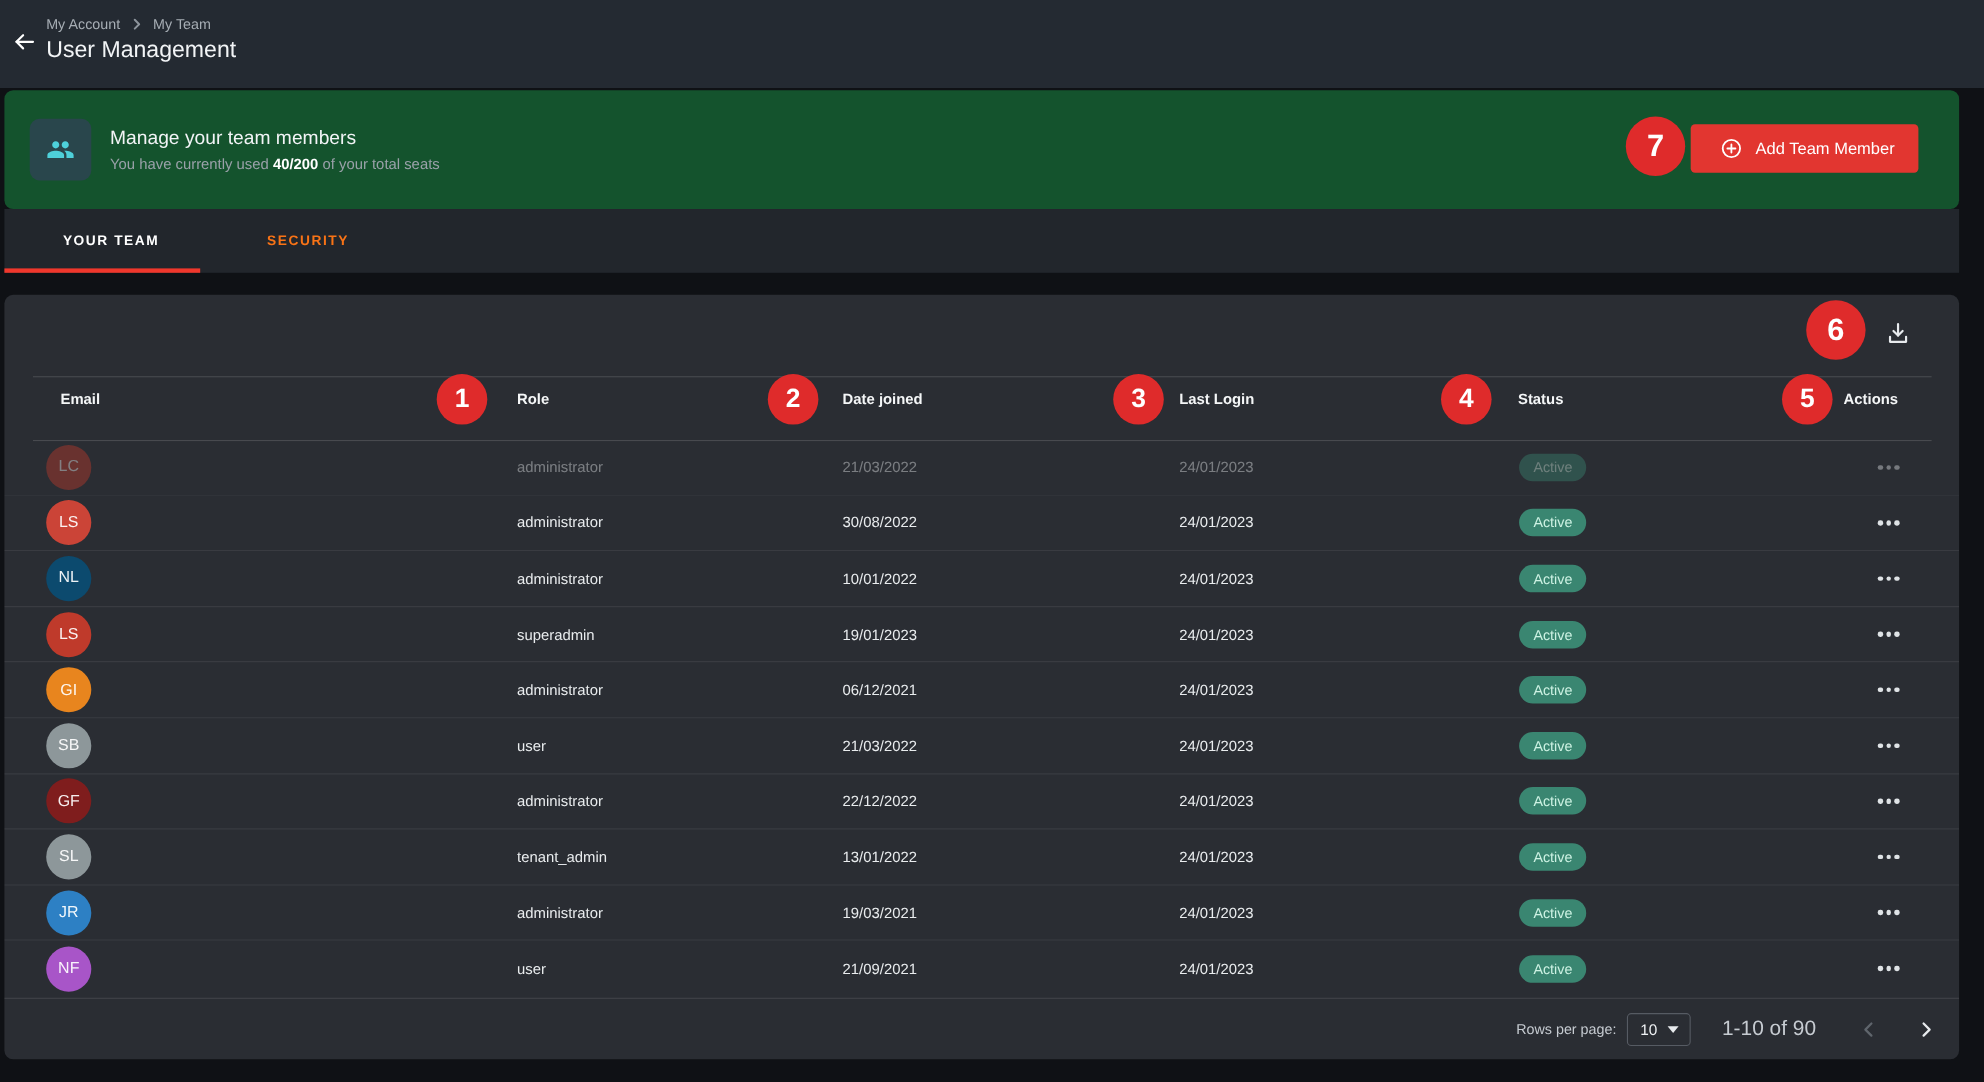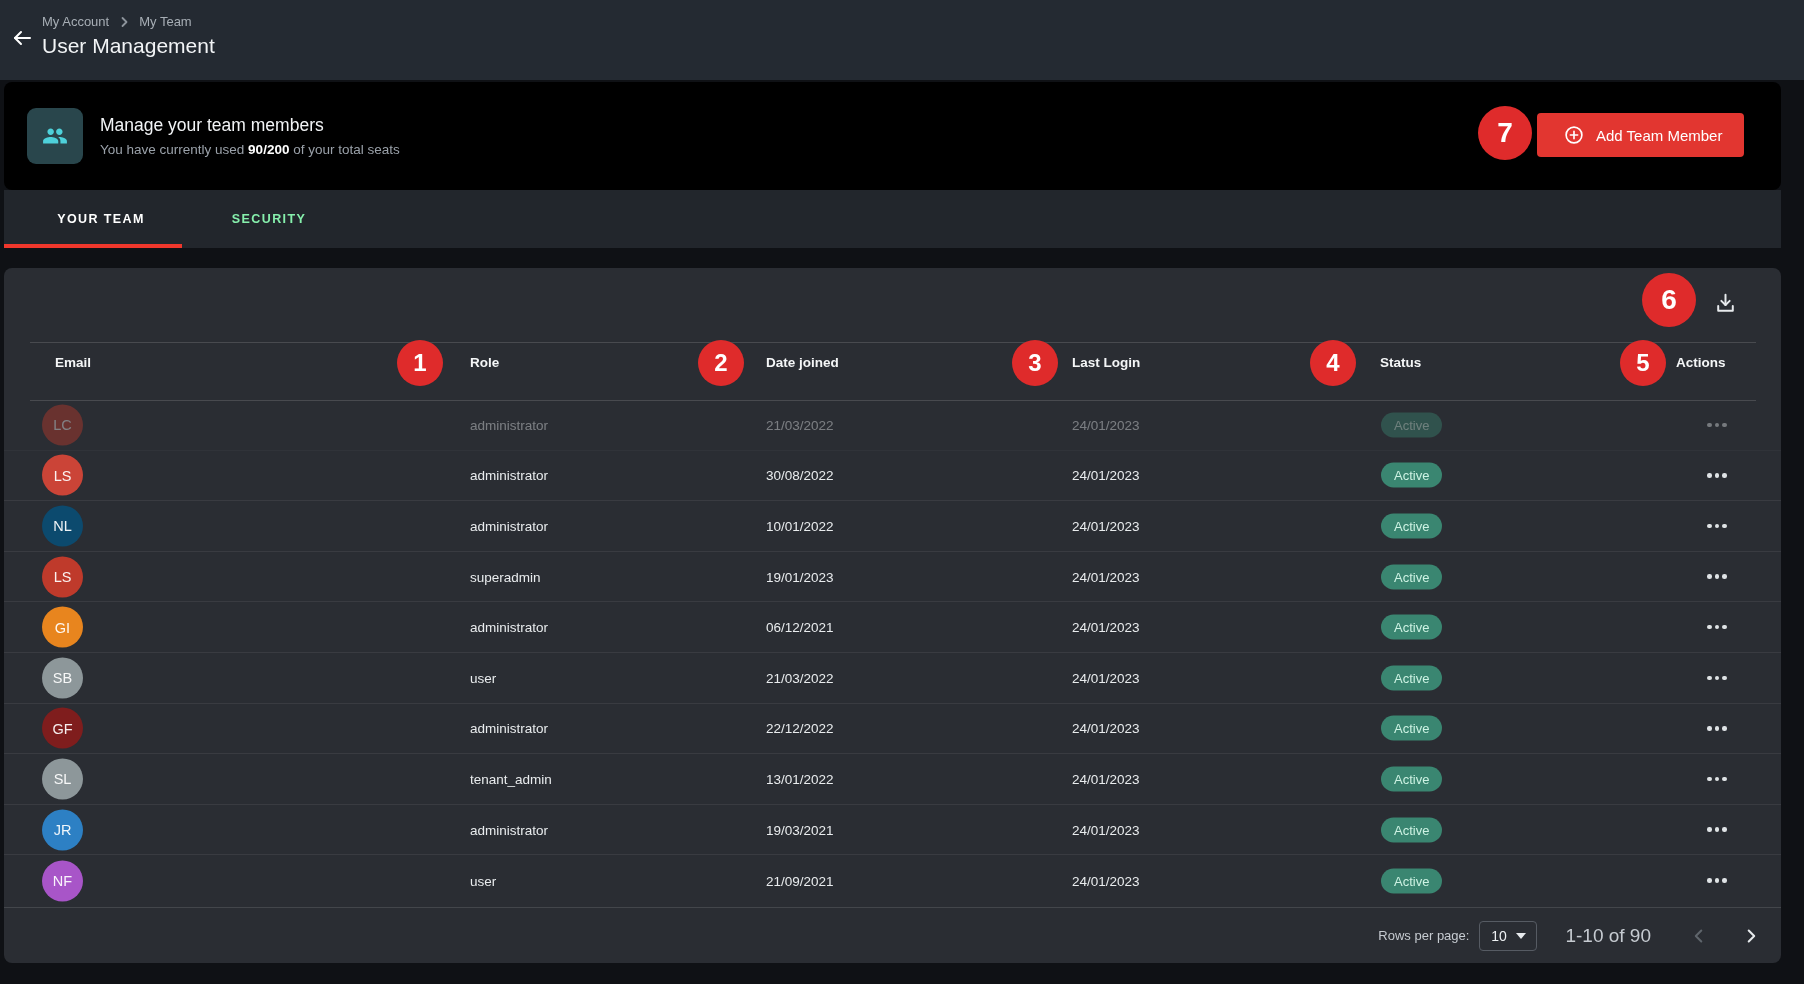--- a/index.html
+++ b/index.html
@@ -11,32 +11,32 @@
     color:#edf0f2;
     overflow:hidden;
   }
   
   .topbar { position:absolute; left:0; top:0; width:1804px; height:80px; background:#242a32; }
   .back-btn { position:absolute; left:6px; top:22px; width:32px; height:32px; display:flex; align-items:center; justify-content:center; cursor:pointer; }
   .crumbs { position:absolute; left:42px; top:14px; display:flex; align-items:center; gap:9px; font-size:13px; color:#a7aeb5; }
   .title { position:absolute; left:42px; top:34px; font-size:21px; font-weight:500; color:#f2f4f6; }
 
   
-  .banner { position:absolute; left:4px; top:82px; width:1777px; height:108px; background:#000000; border-radius:8px 8px 8px 8px; }
+  .banner { position:absolute; left:4px; top:82px; width:1777px; height:108px; background:#14532d; border-radius:8px 8px 8px 8px; }
   .icon-tile { position:absolute; left:23px; top:26px; width:56px; height:56px; border-radius:9px; background:#29464c; display:flex; align-items:center; justify-content:center; }
   .banner-title { position:absolute; left:96px; top:33px; font-size:17.5px; font-weight:500; color:#f2f4f6; }
   .banner-sub { position:absolute; left:96px; top:60px; font-size:13.5px; color:#9aa1a9; }
   .banner-sub b { color:#ffffff; font-weight:700; }
   .add-btn { position:absolute; left:1533px; top:31px; height:44px; padding:0 22px 0 26px; background:#e23630; border:none; border-radius:4px; color:#fff; font-size:15px; font-family:"Liberation Sans",sans-serif; display:flex; align-items:center; gap:11px; cursor:pointer; }
 
   
   .tabstrip { position:absolute; left:4px; top:190px; width:1777px; height:58px; background:#22262c; }
   .tab { position:absolute; top:0; height:58px; display:flex; align-items:center; justify-content:center; font-size:12.5px; font-weight:700; letter-spacing:1.4px; cursor:pointer;padding-left:16px; }
   .tab.t0 { left:0; width:178px; color:#ffffff; }
-  .tab.t1 { left:167px; width:180px; color:#86efac; }
+  .tab.t1 { left:178px; width:180px; color:#f97316; }
   .tab-underline { position:absolute; left:0; bottom:0; width:178px; height:4px; background:#f0372c; }
 
   
   .panel { position:absolute; left:4px; top:268px; width:1777px; height:695px; background:#2a2d33; border-radius:8px; }
   .searchbox { position:absolute; left:26px; top:15px; width:212px; height:40px; background:#24272d; border:1px solid #42464d; border-radius:6px; display:flex; align-items:center; padding:0 12px; gap:12px; }
   .searchbox input { flex:1; background:transparent; border:none; outline:none; color:#d6dadd; font-size:14px; font-family:"Liberation Sans",sans-serif; min-width:0; }
   .searchbox input::placeholder { color:#7b828a; }
   .dl-btn { position:absolute; left:1698px; top:12px; width:46px; height:46px; background:transparent; border:none; display:flex; align-items:center; justify-content:center; cursor:pointer; }
 
   .hdr-divider { position:absolute; left:26px; right:25px; top:74px; height:1px; background:rgba(255,255,255,0.14); }
@@ -94,21 +94,21 @@
   <h1 class="title">User Management</h1>
 </header>
 
 <section class="banner">
   <div class="icon-tile">
     <svg width="26" height="26" viewBox="0 0 24 24" fill="#4ed1da">
         <path d="M16 11c1.66 0 2.99-1.34 2.99-3S17.66 5 16 5s-3 1.34-3 3 1.34 3 3 3zm-8 0c1.66 0 2.99-1.34 2.99-3S9.66 5 8 5 5 6.34 5 8s1.34 3 3 3zm0 2c-2.33 0-7 1.17-7 3.5V19h14v-2.5c0-2.33-4.67-3.5-7-3.5zm8 0c-.29 0-.62.02-.97.05 1.16.84 1.97 1.97 1.97 3.45V19h6v-2.5c0-2.33-4.67-3.5-7-3.5z"></path>
       </svg>
   </div>
   <div class="banner-title">Manage your team members</div>
-  <div class="banner-sub"><span>You have currently used </span><b>90/200</b><span> of your total seats</span></div>
+  <div class="banner-sub"><span>You have currently used </span><b>40/200</b><span> of your total seats</span></div>
   <button class="add-btn">
     <svg width="22" height="22" viewBox="0 0 24 24" fill="none" stroke="#ffffff" stroke-width="1.8" stroke-linecap="round">
         <circle cx="12" cy="12" r="8.6"></circle>
         <path d="M12 8v8M8 12h8"></path>
       </svg>
     <span>Add Team Member</span>
   </button>
 </section>
 
 <nav class="tabstrip">

